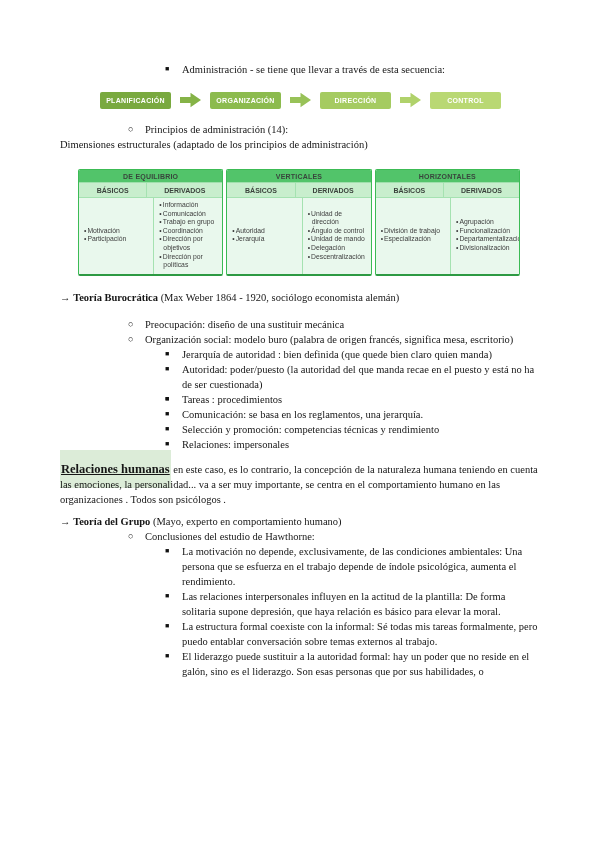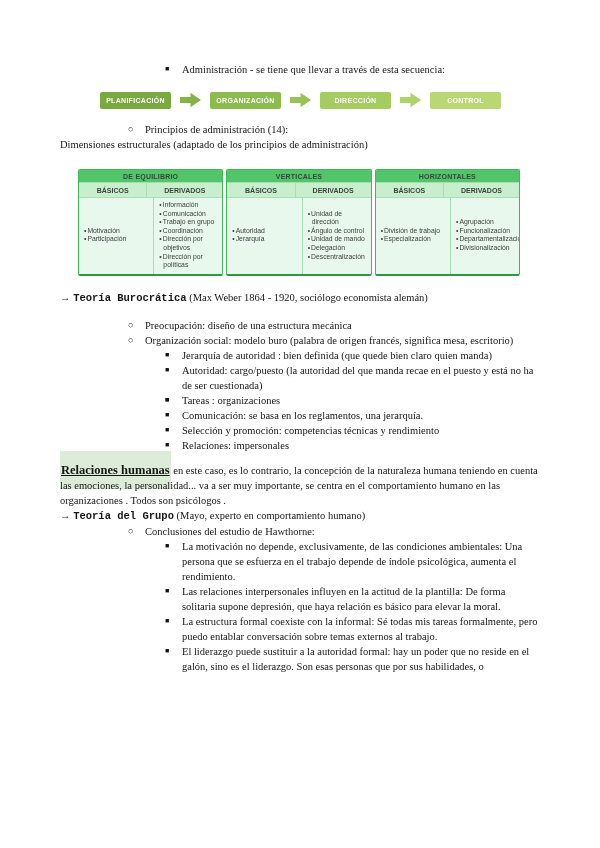--- a/index.html
+++ b/index.html
@@ -58,28 +58,28 @@
   .tg-body{display:flex;flex:1;}
   .tg-cell{
     padding:3px 2px 4px 5px;display:flex;flex-direction:column;justify-content:center;
     font-size:6.8px;line-height:8.6px;color:#3d3d3d;
   }
   .titem{text-indent:-4px;padding-left:4px;}
   .dot{margin-right:1px;}
 
   
   .t-buro{margin-top:14px;}
-  .b{font-weight:bold;font-family:Liberation Mono, monospace;}
+  .b{font-weight:bold;}
   .preo{margin-top:12px;}
   .rel-para{margin-top:10px;}
   .rel-head{
     font-weight:bold;text-decoration:underline;font-size:12.5px;
     background:#dcecd8;padding:12px 1px;
   }
-  .t-grupo{}
+  .t-grupo{margin-top:7px;}
 </style>
 </head>
 <body>
 
 <div class="page">
 
   <div class="li ind-sq intro">
     <span class="mk mk-sq">■</span>
     <span>Administración - se tiene que llevar a través de esta secuencia:</span>
   </div>
@@ -174,41 +174,41 @@
     </div>
   </div>
 
   <div class="t-buro">
     <span>→</span>
     <span class="b">Teoría Burocrática</span><span> (Max Weber 1864 - 1920, sociólogo economista alemán)</span>
   </div>
 
   <div class="li ind-ci preo">
     <span class="mk mk-ci">○</span>
-    <span>Preocupación: diseño de una estructura mecánica</span>
+    <span>Preocupación: diseño de una sustituir mecánica</span>
   </div>
   <div class="li ind-ci">
     <span class="mk mk-ci">○</span>
     <span>Organización social: modelo buro (palabra de origen francés, significa mesa, escritorio)</span>
   </div>
 
   <div class="li ind-sq">
     <span class="mk mk-sq">■</span>
     <span>Jerarquía de autoridad : bien definida (que quede bien claro quien manda)</span>
   </div>
   <div class="li ind-sq">
     <span class="mk mk-sq">■</span>
-    <span>Autoridad: cargo/puesto (la autoridad del que manda recae en el puesto y está no ha de ser cuestionada)</span>
-  </div>
-  <div class="li ind-sq">
-    <span class="mk mk-sq">■</span>
-  </div>
-  <div class="li ind-sq">
-    <span class="mk mk-sq">■</span>
-    <span>Tareas : organizaciones</span>
+    <span>Autoridad: poder/puesto (la autoridad del que manda recae en el puesto y está no ha de ser cuestionada)</span>
+  </div>
+  <div class="li ind-sq">
+    <span class="mk mk-sq">■</span>
+  </div>
+  <div class="li ind-sq">
+    <span class="mk mk-sq">■</span>
+    <span>Tareas : procedimientos</span>
   </div>
   <div class="li ind-sq">
     <span class="mk mk-sq">■</span>
     <span>Comunicación: se basa en los reglamentos, una jerarquía.</span>
   </div>
   <div class="li ind-sq">
     <span class="mk mk-sq">■</span>
     <span>Selección y promoción: competencias técnicas y rendimiento</span>
   </div>
   <div class="li ind-sq">

